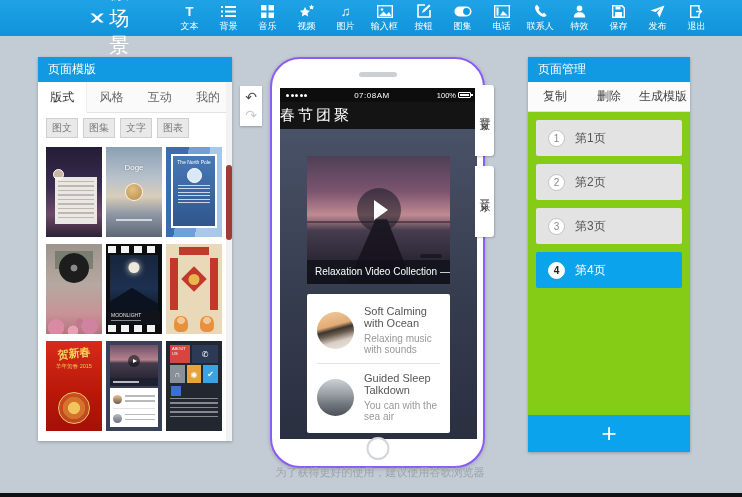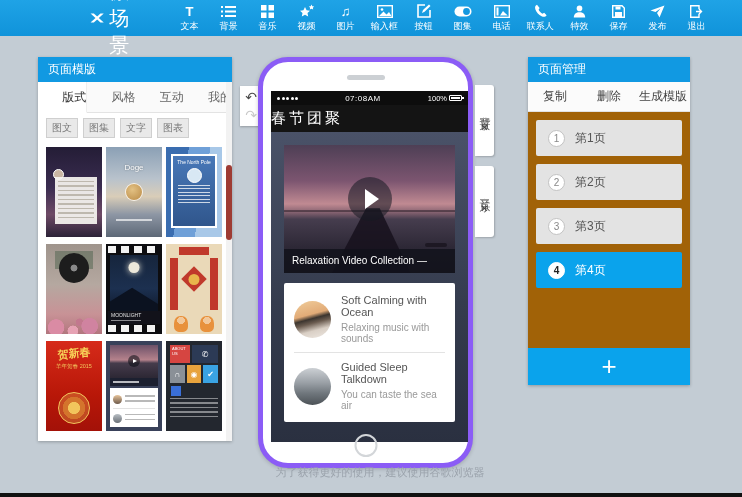--- a/index.html
+++ b/index.html
@@ -21,21 +21,21 @@
   .tactions { margin-left:auto; margin-right:26px; display:flex; }
   .ticon svg { display:block; }
 
   
   .panel { position:absolute; background:#fff; box-shadow:0 1px 3px rgba(0,0,0,.25); }
   .panel-head { height:25px; background:#1199e2; color:#fff; font-size:12px; line-height:25px; padding-left:10px; }
 
   
   #left-panel { left:38px; top:57px; width:194px; height:384px; }
   .tabs { display:flex; height:31px; background:#fafafa; border-bottom:1px solid #e3e3e3; }
-  .tab { flex:1; text-align:right; line-height:30px; font-size:12px; color:#666; cursor:pointer; }
+  .tab { flex:1; text-align:center; line-height:30px; font-size:12px; color:#666; cursor:pointer; }
   .tab.active { background:#fff; color:#333; border-right:1px solid #eee; border-bottom:1px solid #fff; margin-bottom:-1px; }
   .chips { display:flex; gap:5px; padding:5px 8px 4px 8px; }
   .chip { font-size:10px; color:#777; background:#e9e9e9; border:1px solid #cfcfcf; padding:2px 5px; cursor:pointer; }
   .tgrid { padding:5px 8px; display:grid; grid-template-columns:repeat(3,56px); gap:7px 4px; }
   .thumb { width:56px; height:90px; position:relative; overflow:hidden; cursor:pointer; }
   .lscroll-track { position:absolute; right:0; top:25px; bottom:0; width:6px; background:#f2f2f2; }
   .lscroll-thumb { position:absolute; right:0; top:83px; width:6px; height:75px; background:#9e3b33; border-radius:3px; }
 
   
   .t1 { background:linear-gradient(180deg,#241d36 0%,#3a2c50 45%,#6e4a66 75%,#2c2338 100%); }
@@ -122,36 +122,36 @@
   .t9-sq { width:10px; height:10px; background:#3a6fd8; margin:3px 0 2px 1px; }
   .t9-text { height:22px; background:repeating-linear-gradient(180deg,rgba(255,255,255,.45) 0 1.5px,transparent 1.5px 4.5px); margin-top:1px; }
 
   
   #undoredo { position:absolute; left:240px; top:86px; width:22px; height:40px; background:#fff;
     box-shadow:0 1px 2px rgba(0,0,0,.25); display:flex; flex-direction:column; align-items:center; justify-content:center; gap:2px; }
   #undoredo .u { color:#4a4a4a; font-size:14px; line-height:16px; cursor:pointer; }
   #undoredo .r { color:#c9c9c9; font-size:14px; line-height:16px; cursor:pointer; }
 
   
-  #phone { position:absolute; left:258px; top:57px; width:215px; height:411px; background:#fff;
-    border:5px solid #8b5cf6; border-radius:30px; box-shadow:0 1px 4px rgba(0,0,0,.2); }
+  #phone { position:absolute; left:270px; top:57px; width:215px; height:411px; background:#fff;
+    border:2px solid #8b5cf6; border-radius:30px; box-shadow:0 1px 4px rgba(0,0,0,.2); }
   .speaker { position:absolute; top:13px; left:50%; transform:translateX(-50%); width:38px; height:5px;
     background:#ccd0d4; border-radius:3px; }
   .screen { position:absolute; top:29px; left:8px; width:197px; height:351px; overflow:hidden; background:#333; }
   .statusbar { height:14px; background:#0d0d0d; display:flex; align-items:center; padding:0 6px; color:#fff; }
   .sig { display:flex; gap:1.5px; }
   .sig i { width:3px; height:3px; border-radius:50%; background:#fff; display:block; }
   .sbtime { flex:1; text-align:center; font-size:8px; letter-spacing:.5px; }
   .sbright { display:flex; align-items:center; gap:2px; font-size:7.5px; }
   .batt { width:13px; height:6px; border:1px solid #fff; border-radius:1px; position:relative; }
   .batt::before { content:""; position:absolute; inset:1px; background:#fff; }
   .batt::after { content:""; position:absolute; right:-3px; top:1px; width:2px; height:2px; background:#fff; }
   .ptitle { height:27px; background:#141414; color:#fff; font-size:15px; letter-spacing:3px;
     text-align:left; line-height:26px; }
-  .pcontent { position:relative; height:310px; background:linear-gradient(180deg,#4a5268 0%,#353c4e 55%,#2a3040 100%); padding:13px; }
+  .pcontent { position:relative; height:310px; background:linear-gradient(180deg,#4a5268 0%,#353c4e 55%,#2a3040 100%); padding:27px; }
   .video { position:relative; height:128px; overflow:hidden;
     background:linear-gradient(180deg,#4e3f55 0%,#7c5570 28%,#c08a92 46%,#8c6674 52%,#463d4e 58%,#2d2836 80%,#221e2a 100%); }
   .pier { position:absolute; left:0; bottom:0; width:100%; height:55%; 
     clip-path:polygon(28% 100%,74% 100%,56% 8%,48% 8%); background:rgba(22,17,28,.85); }
   .horizon { position:absolute; top:51%; left:0; width:100%; height:2px; background:rgba(20,15,25,.45); }
   .boat { position:absolute; right:8px; bottom:26px; width:22px; height:4px; border-radius:2px; background:rgba(25,20,30,.8); }
   .playbtn { position:absolute; top:42%; left:50%; transform:translate(-50%,-50%); width:44px; height:44px;
     border-radius:50%; background:rgba(22,25,35,.55); cursor:pointer; }
   .playbtn::after { content:""; position:absolute; left:17px; top:12px; border-left:14px solid #fff;
     border-top:10px solid transparent; border-bottom:10px solid transparent; }
@@ -172,21 +172,21 @@
   
   .sidetab { position:absolute; left:475px; width:19px; height:71px; background:#fff; border-radius:0 3px 3px 0;
     box-shadow:1px 1px 2px rgba(0,0,0,.2); display:flex; flex-direction:column; align-items:center;
     justify-content:center; gap:4px; cursor:pointer; }
   #sidetab-bg { top:85px; } #sidetab-music { top:166px; }
   .stlabel { writing-mode:vertical-rl; text-orientation:upright; font-size:11px; color:#555; letter-spacing:3px; }
   .stdash { width:9px; height:1px; background:#999; }
   .stclose { font-size:10px; color:#444; font-weight:bold; cursor:pointer; line-height:10px; }
 
   
-  #right-panel { left:528px; top:57px; width:162px; height:328px; background:#a16207; }
+  #right-panel { left:528px; top:57px; width:162px; height:395px; background:#84cc16; }
   .ractions { height:30px; background:#fbfbfb; border-bottom:1px solid #e2e2e2; display:flex; align-items:center; }
   .raction { flex:1; text-align:center; font-size:12px; color:#444; cursor:pointer; white-space:nowrap; }
   .pages { padding:8px; }
   .pagerow { height:36px; background:#e3e3e3; border-radius:2px; margin-bottom:8px; display:flex;
     align-items:center; padding-left:12px; gap:10px; cursor:pointer; }
   .pnum { width:17px; height:17px; border-radius:50%; background:#fff; border:1px solid #c2c2c2;
     font-size:10px; color:#888; display:flex; align-items:center; justify-content:center; flex:none; }
   .plabel { font-size:12px; color:#555; }
   .pagerow.selected { background:#0aa3ec; }
   .pagerow.selected .plabel { color:#fff; }
@@ -506,21 +506,21 @@
             <div class="ptexts">
               <div class="ptit">Soft Calming with Ocean</div>
               <div class="psub">Relaxing music with sounds</div>
             </div>
           </div>
           <div class="pdiv"></div>
           <div class="prow">
             <div class="pthumb rocks"></div>
             <div class="ptexts">
               <div class="ptit">Guided Sleep Talkdown</div>
-              <div class="psub">You can taste the sea air</div>
+              <div class="psub">You can with the sea air</div>
             </div>
           </div>
         </div>
       </div>
     </div>
     <div class="homebtn"></div>
   </div>
 
   <div class="sidetab" id="sidetab-bg">
     <span class="stlabel">背景</span>

